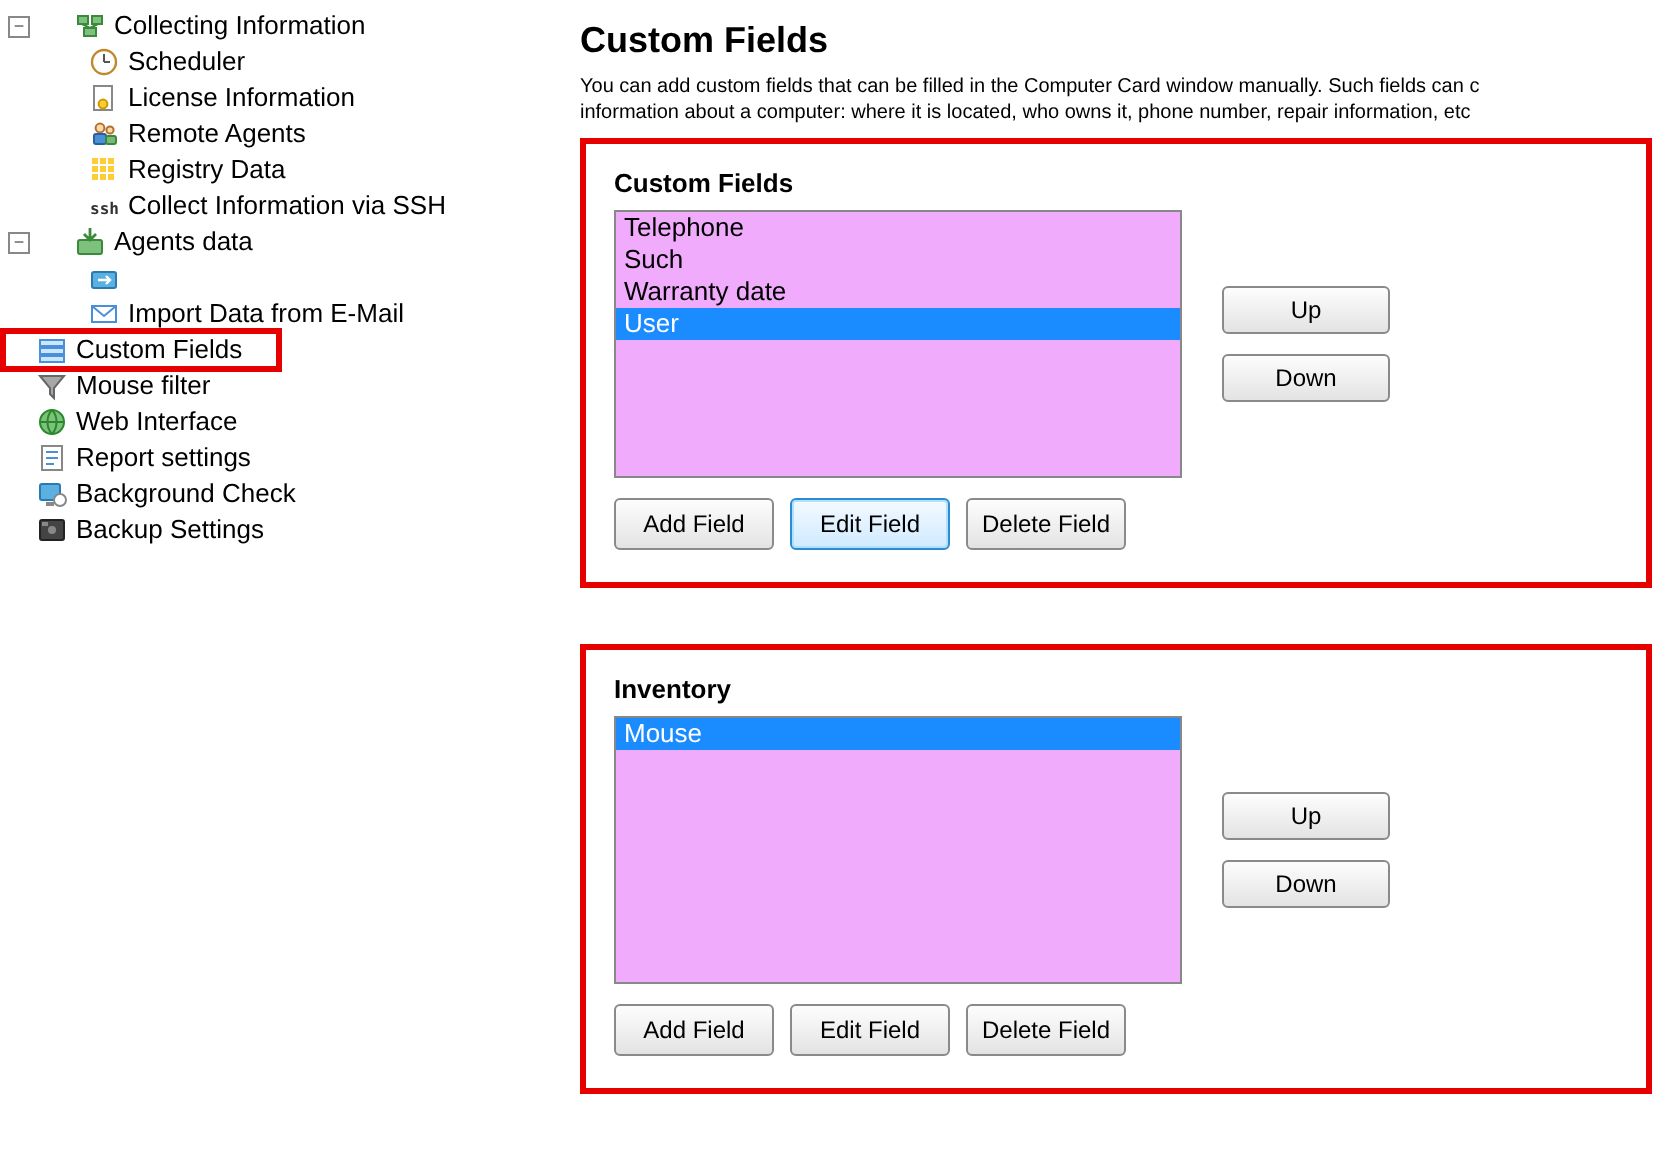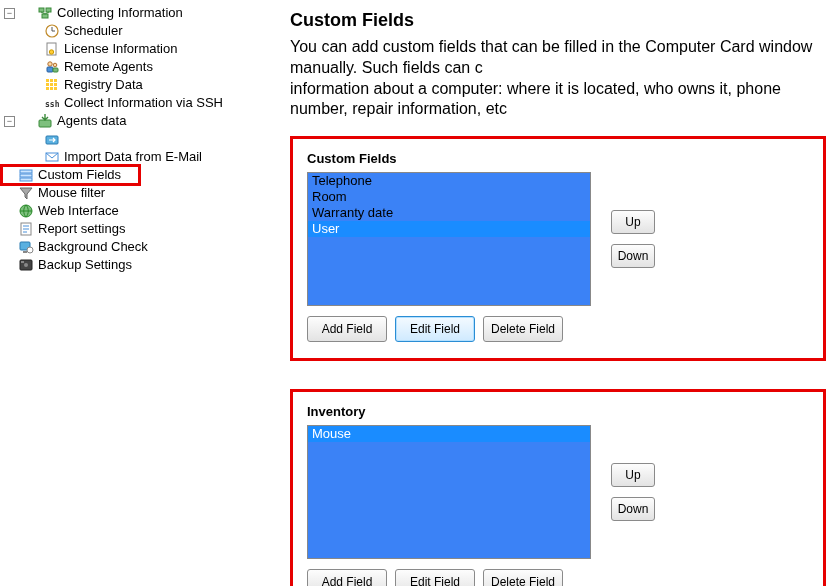--- a/index.html
+++ b/index.html
@@ -12,30 +12,30 @@
 .twisty-spacer { width: 14px; display: inline-block; }
 .dotted { width: 20px; height: 1px; display: inline-block; }
 .ico { width: 16px; height: 16px; display: inline-flex; align-items: center; justify-content: center; margin-right: 4px; font-size: 12px; }
 .ico svg { width: 16px; height: 16px; }
 .node-label {}
 .node-row { display: flex; align-items: center; padding: 0 2px; }
 .node-row.boxed { outline: 3px solid #e60000; outline-offset: -1px; padding-right: 18px; }
 
 .main { flex: 1; padding: 10px 0 0 0; }
 .page-title { font-size: 18px; font-weight: bold; margin-bottom: 6px; }
-.page-desc { font-size: 16px; line-height: 1.3; margin-bottom: 16px; }
+.page-desc { font-size: 10px; line-height: 1.3; margin-bottom: 6px; }
 
 .panel { border: 3px solid #e60000; padding: 12px 14px 16px 14px; margin-bottom: 28px; width: 536px; }
 .panel-title { font-weight: bold; font-size: 13px; margin-bottom: 6px; }
 .panel-body { display: flex; gap: 14px; }
-.listbox { border: 1px solid #888; width: 284px; height: 134px; overflow: hidden; background: #3b82f6; }
+.listbox { border: 1px solid #888; width: 284px; height: 134px; overflow: hidden; background: #f0abfc; }
 .listrow { padding: 0 4px; height: 16px; line-height: 16px; font-size: 13px; }
 .listrow.sel { background: #1a8cff; color: #fff; }
 .btncol { display: flex; flex-direction: column; gap: 10px; padding-top: 38px; padding-left: 6px;}
-.btn { width: 44px; height: 24px; border: 1px solid #8a8a8a; border-radius: 3px; background: linear-gradient(#fdfdfd,#e3e3e3); font-size: 12px; text-align: center; line-height: 22px; cursor: pointer; }
+.btn { width: 84px; height: 24px; border: 1px solid #8a8a8a; border-radius: 3px; background: linear-gradient(#fdfdfd,#e3e3e3); font-size: 12px; text-align: center; line-height: 22px; cursor: pointer; }
 .btn.primary { border-color: #2a8dd4; box-shadow: 0 0 0 1px #b3e0ff inset; background: linear-gradient(#f4faff,#cfeaff); }
 .btnrow { display: flex; gap: 8px; margin-top: 10px; }
 .btnrow .btn { width: 80px; height: 26px; line-height: 24px; }
 .btnrow .btn.primary { width: 80px; }
 svg { display: block; }
 </style>
 </head>
 <body>
 
 <div class="sidebar" id="sidebar">
@@ -236,21 +236,21 @@
   <div class="page-desc">
     <span>You can add custom fields that can be filled in the Computer Card window manually. Such fields can c</span><br>
     <span>information about a computer: where it is located, who owns it, phone number, repair information, etc</span>
   </div>
   <div id="panels">
       <div class="panel">
         <div class="panel-title">Custom Fields</div>
         <div class="panel-body">
           <div class="listbox">
             <div class="listrow">Telephone</div>
-            <div class="listrow">Room</div>
+            <div class="listrow">Such</div>
             <div class="listrow">Warranty date</div>
             <div class="listrow sel">User</div>
           </div>
           <div class="btncol">
             <div class="btn">Up</div>
             <div class="btn">Down</div>
           </div>
         </div>
         <div class="btnrow">
           <div class="btn">Add Field</div>

